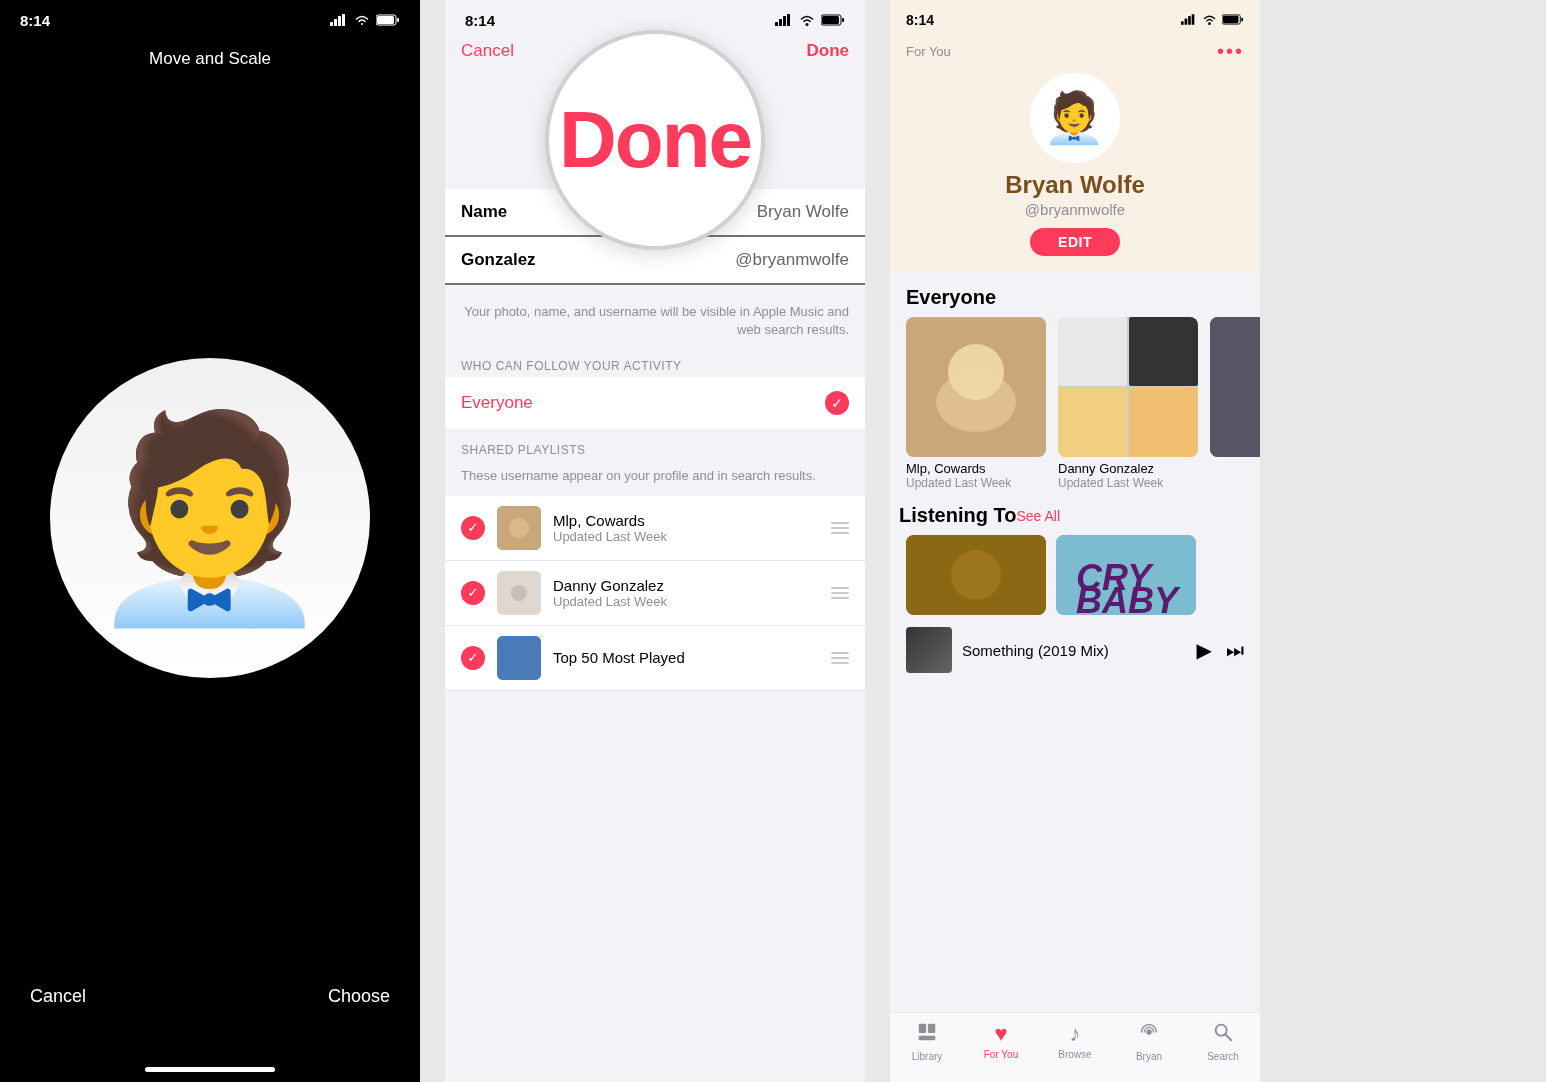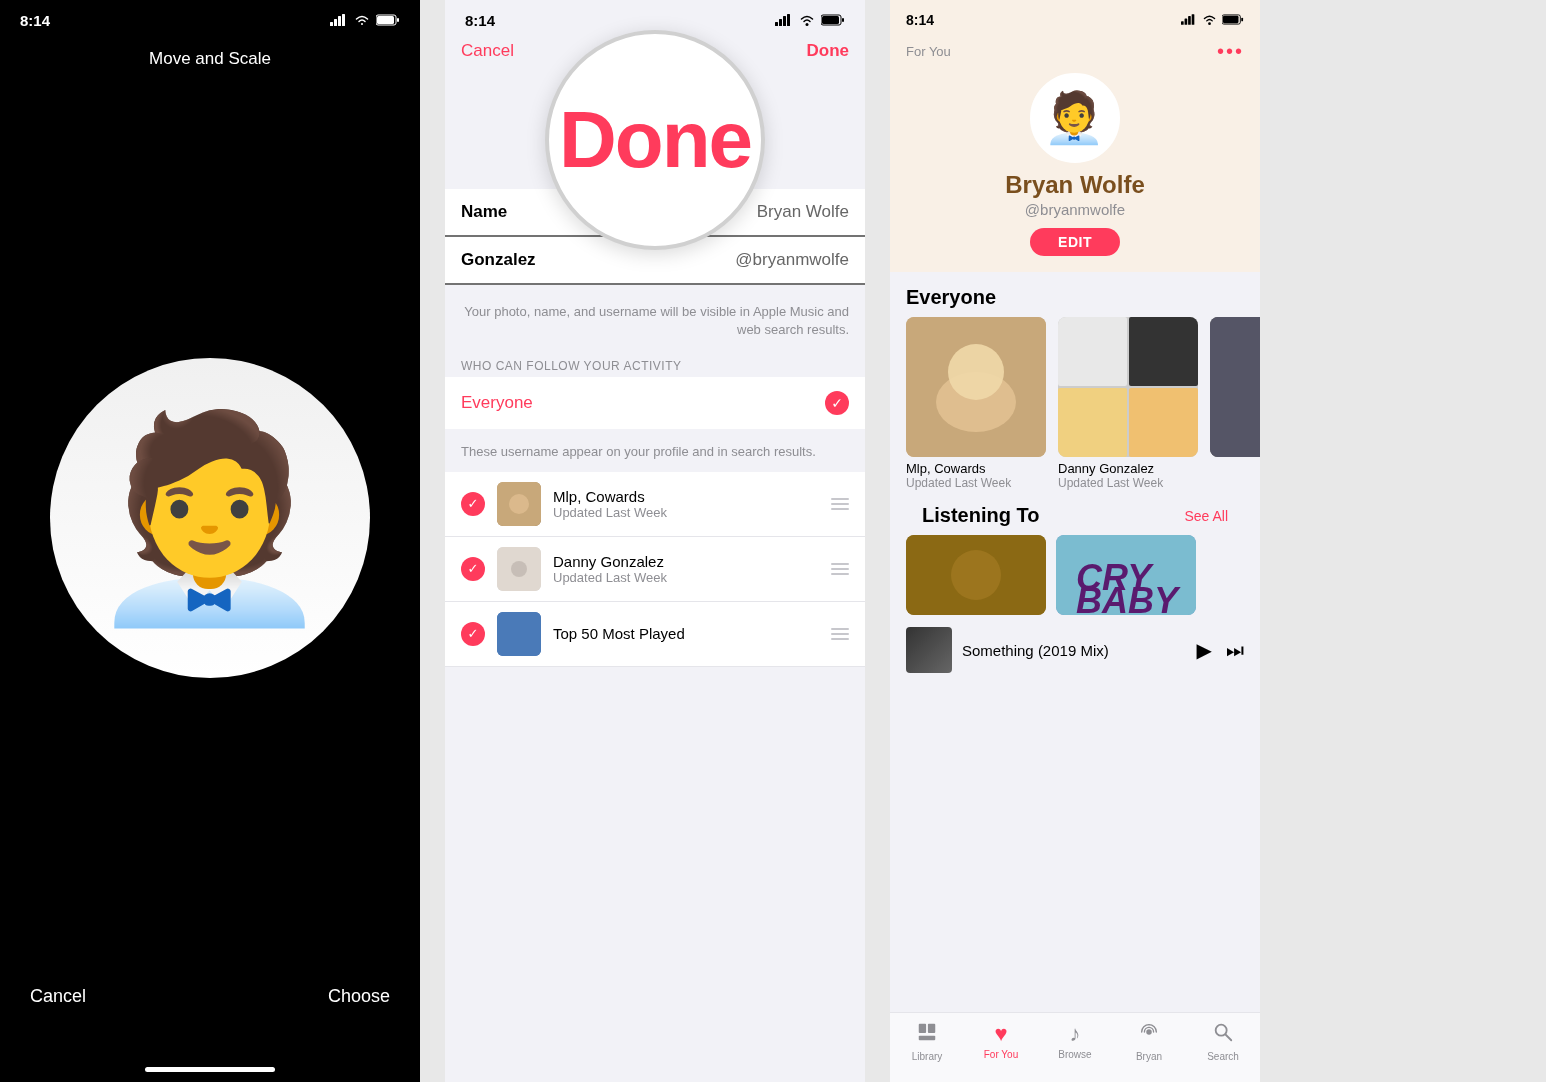--- a/index.html
+++ b/index.html
@@ -456,23 +456,23 @@
       font-weight: 500;
       color: #000;
       margin-top: 4px;
     }
     .phone3-playlist-sub {
       font-size: 12px;
       color: #8e8e93;
     }
     .phone3-listening-header {
       display: flex;
-      justify-content: space-between;
-      align-items: center;
-      padding: 14px 32px 8px;
+      justify-content: flex-start;
+      align-items: center;
+      padding: 14px 9px 8px;
     }
     .phone3-listening-title {
       font-size: 20px;
       font-weight: 700;
       color: #000;
     }
     .phone3-see-all {
       color: #ff3b5c;
       font-size: 14px;
     }
@@ -688,20 +688,21 @@
         </div>
       </div>
       <div class="phone2-hint">Your photo, name, and username will be visible in Apple Music and web search results.</div>
       <div class="phone2-section-header">WHO CAN FOLLOW YOUR ACTIVITY</div>
       <div class="phone2-options">
         <div class="phone2-option-row">
           <span class="phone2-option-label-red">Everyone</span>
           <div class="radio-selected">✓</div>
         </div>
       </div>
+      <div class="phone2-playlists-section">SHARED PLAYLISTS</div>
       <div class="phone2-playlist-hint">These username appear on your profile and in search results.</div>
       <div class="phone2-playlists">
         <div class="phone2-playlist-row">
           <div class="playlist-check">✓</div>
           <div class="playlist-thumb thumb-mlp" style="border-radius:6px;">
             <svg width="44" height="44">
                 <rect width="44" height="44" fill="#c8a87a" rx="4"></rect>
                 <circle cx="22" cy="22" r="10" fill="#e8c498" opacity="0.6"></circle>
               </svg>
           </div>

